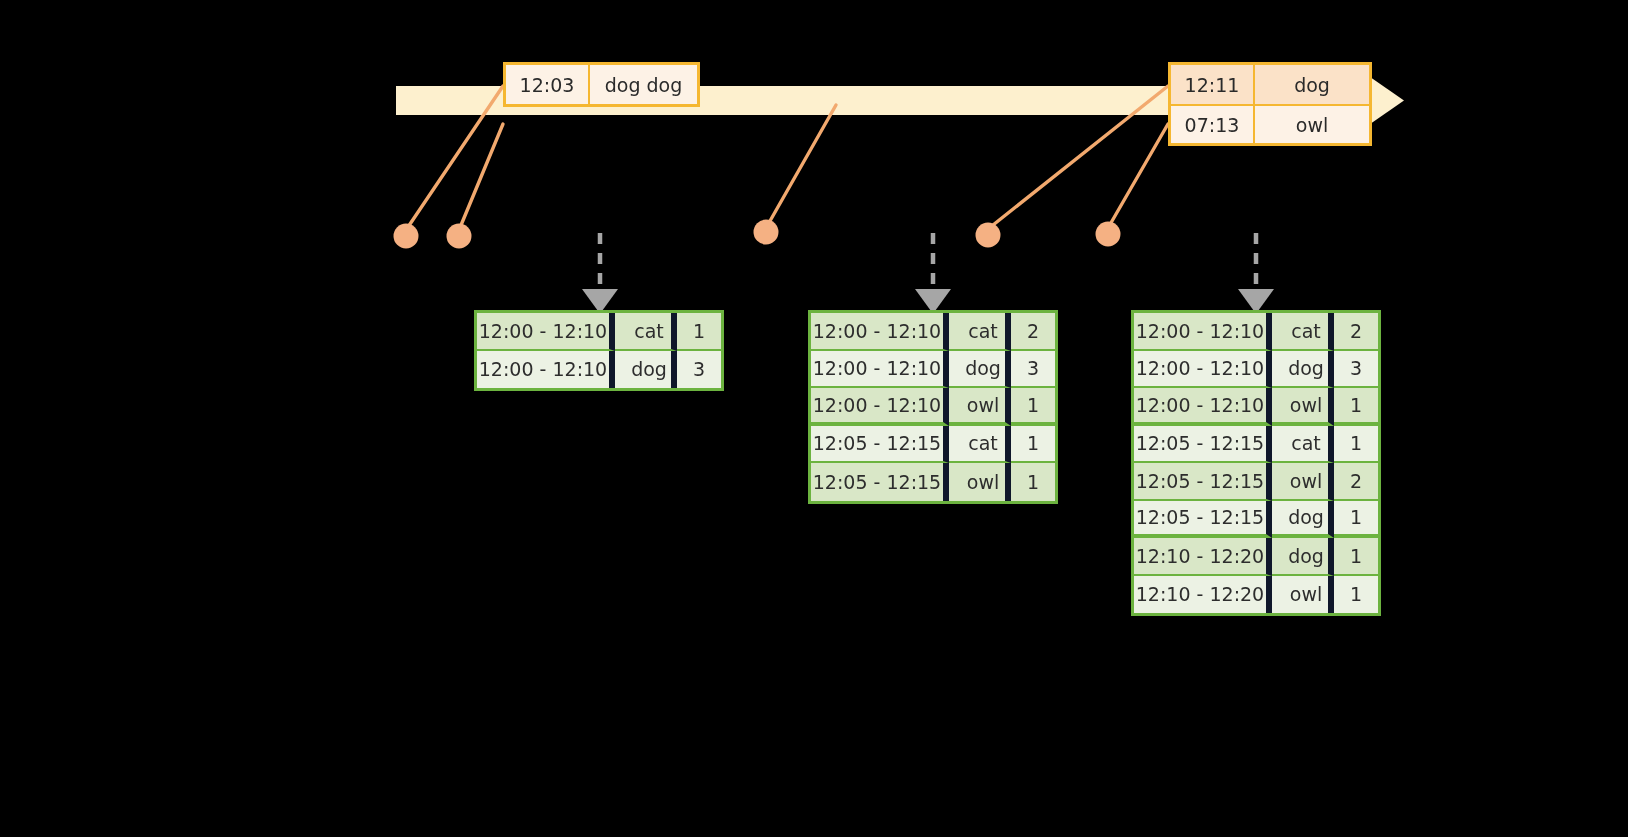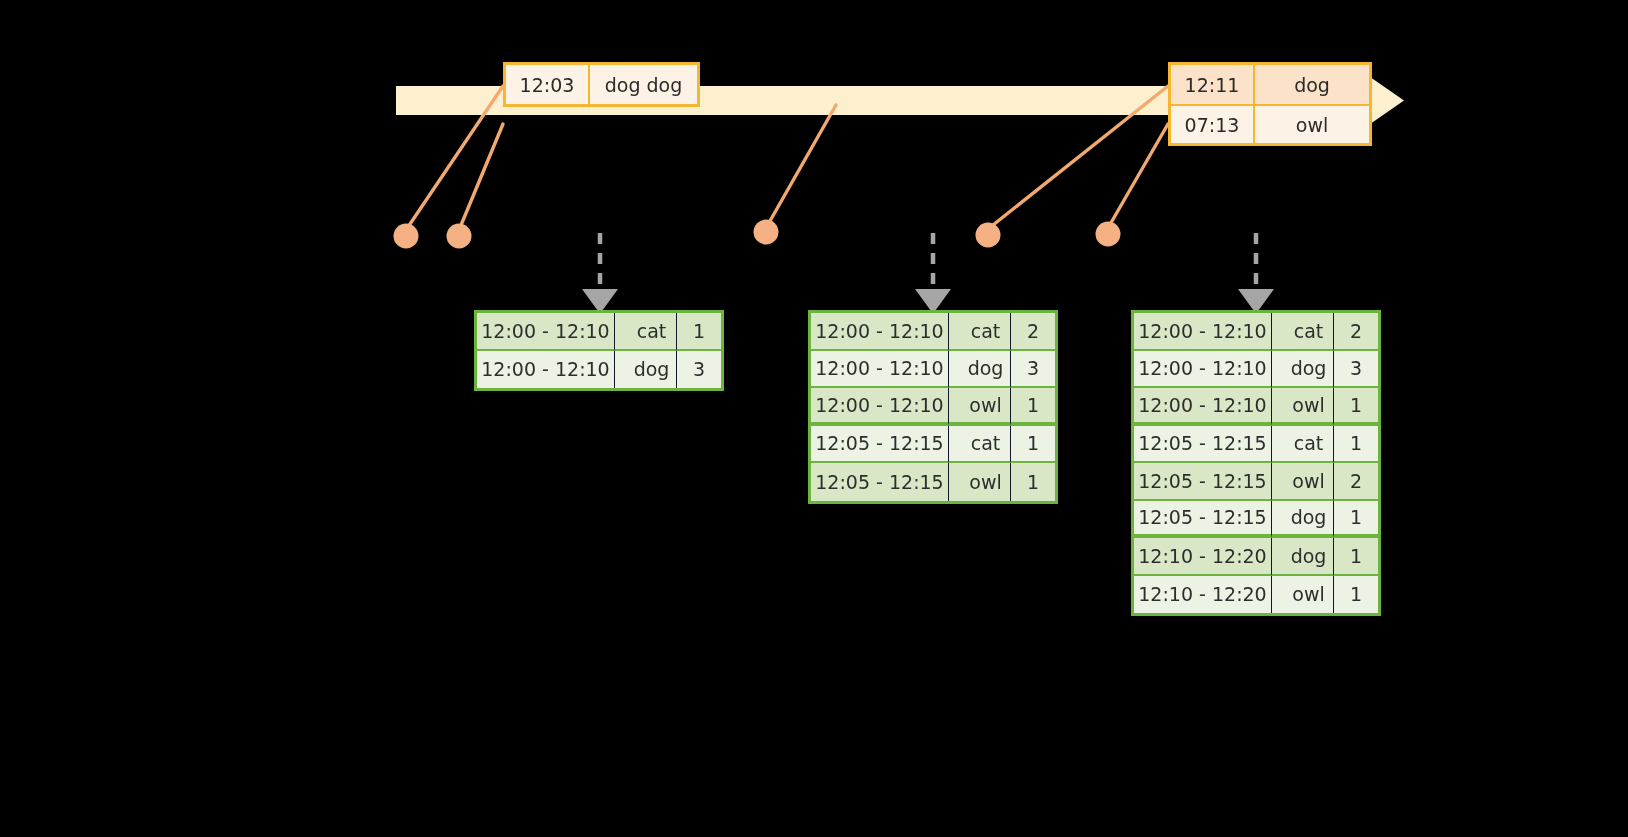--- a/index.html
+++ b/index.html
@@ -17,21 +17,21 @@
   .evt-val{flex:1;display:flex;align-items:center;justify-content:center;
            font-size:19px;color:#2a2a2a;box-sizing:border-box;}
   .shade-a .evt-time,.shade-a .evt-val{background:#fbe2c8;}
   .shade-b .evt-time,.shade-b .evt-val{background:#fdf2e6;}
 
   
   .res-table{position:absolute;border:3px solid #6cb33f;box-sizing:border-box;background:#6cb33f;}
   .res-row{display:flex;height:37.5px;box-sizing:border-box;}
   .res-cell{display:flex;align-items:center;justify-content:center;
             font-size:19px;color:#2d2d2d;box-sizing:border-box;
-            border-right:1px solid #0f172a;border-bottom:2px solid #6cb33f;}
+            border-right:6px solid #0f172a;border-bottom:2px solid #6cb33f;}
   .res-cell:last-child{border-right:none;}
   .res-row:last-child .res-cell{border-bottom:none;}
   .res-row.grp-end .res-cell{border-bottom:4px solid #6cb33f;}
   .c-win{width:auto;}
   .c-key{width:62px;padding-left:12px;}
   .c-cnt{width:44px;}
   .tone-a .res-cell{background:#d9e7c7;}
   .tone-b .res-cell{background:#ecf2e4;}
 </style>
 </head>

